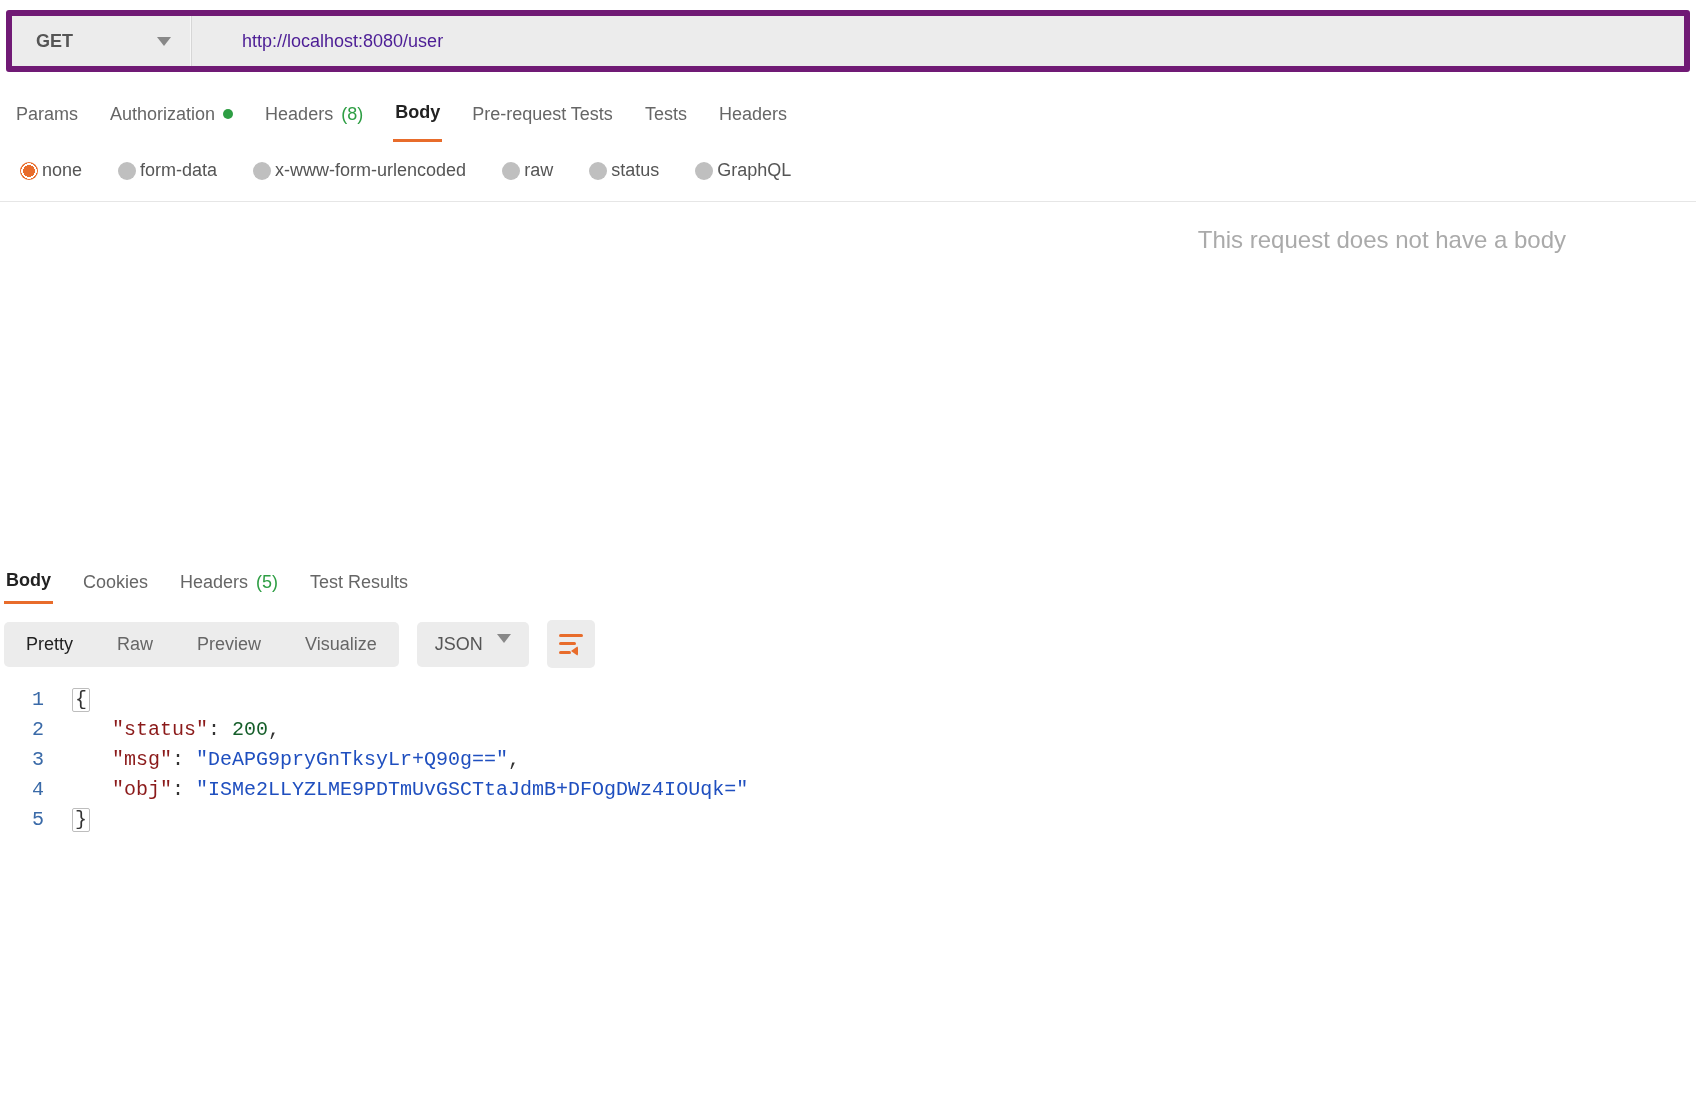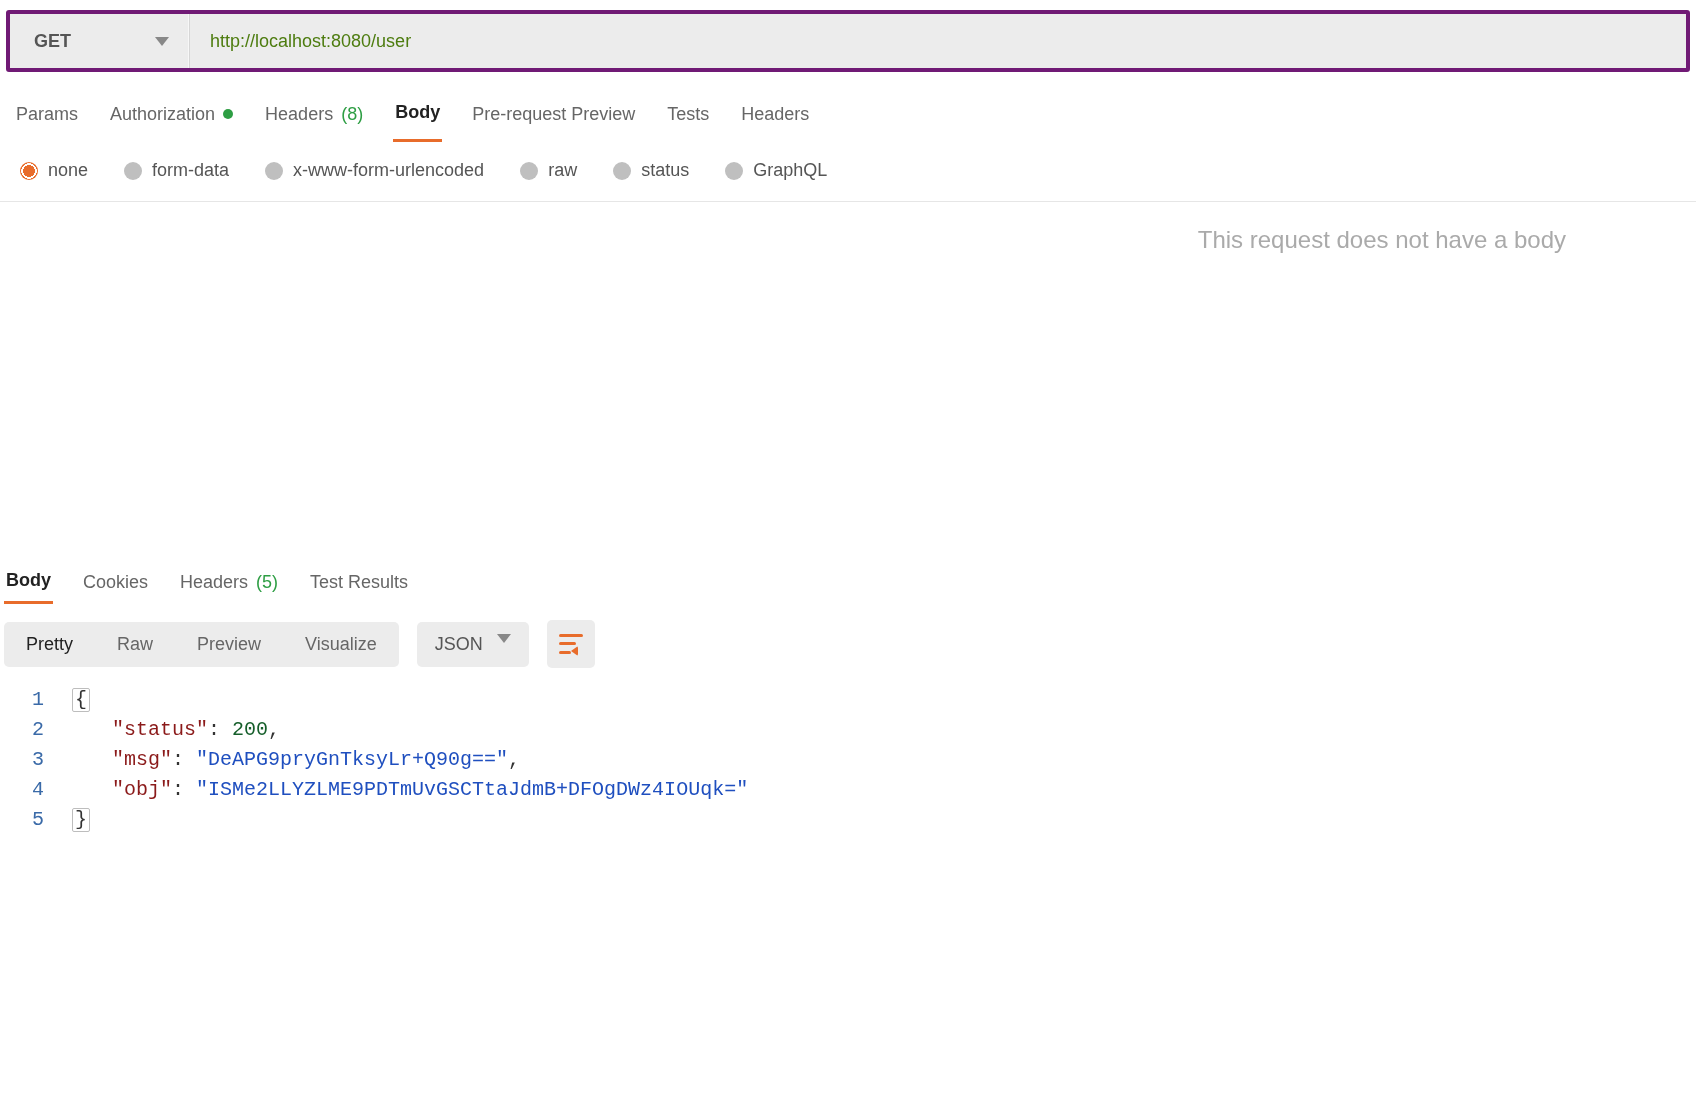--- a/index.html
+++ b/index.html
@@ -8,25 +8,26 @@
     font-size: 18px;
     color: #333;
     background: #fff;
     width: 1696px;
   }
 
   
   .urlbar {
     display: flex;
     background: #ececec;
-    border: 4px solid #701a75;
+    border: 6px solid #701a75;
     border-radius: 3px;
     margin: 10px 6px 0 6px;
     height: 62px;
     align-items: stretch;
+    gap: 30px;
   }
   .method-select {
     width: 180px;
     border-right: 1px solid #d6d6d6;
     display: flex;
     align-items: center;
     justify-content: space-between;
     padding: 0 20px 0 24px;
     font-weight: 600;
     color: #555;
@@ -37,21 +38,21 @@
     width: 0; height: 0;
     border-left: 7px solid transparent;
     border-right: 7px solid transparent;
     border-top: 9px solid #888;
   }
   .url-input {
     flex: 1;
     display: flex;
     align-items: center;
     padding-left: 20px;
-    color: #4d7c0f;
+    color: #4c1d95;
   }
 
   
   .req-tabs {
     display: flex;
     align-items: center;
     gap: 28px;
     padding: 22px 14px 0 14px;
     color: #666;
   }
@@ -62,21 +63,21 @@
 
   
   .body-types {
     display: flex;
     align-items: center;
     gap: 36px;
     padding: 18px 20px 20px 20px;
     border-bottom: 1px solid #e6e6e6;
     color: #555;
   }
-  .radio { display: flex; align-items: center; gap: 10px; cursor: pointer; }
+  .radio { display: flex; align-items: center; gap: 4px; cursor: pointer; }
   .radio-circle {
     width: 18px; height: 18px; border-radius: 50%;
     background: #bfbfbf;
     position: relative;
   }
   .radio.selected .radio-circle {
     background: radial-gradient(circle at center, #e86c2b 0 45%, #fff 46% 60%, #e86c2b 61% 100%);
   }
 
   .no-body-msg {
@@ -202,21 +203,21 @@
     <span class="dot-green"></span>
   </div>
   <div class="req-tab">
     <span>Headers</span>
     <span class="count-green">(8)</span>
   </div>
   <div class="req-tab active">
       <span>Body</span>
     </div>
   <div class="req-tab">
-      <span>Pre-request Preview</span>
+      <span>Pre-request Tests</span>
     </div>
   <div class="req-tab">
       <span>Tests</span>
     </div>
   <div class="req-tab">
       <span>Headers</span>
     </div>
 </div>
 
 <div class="body-types">

